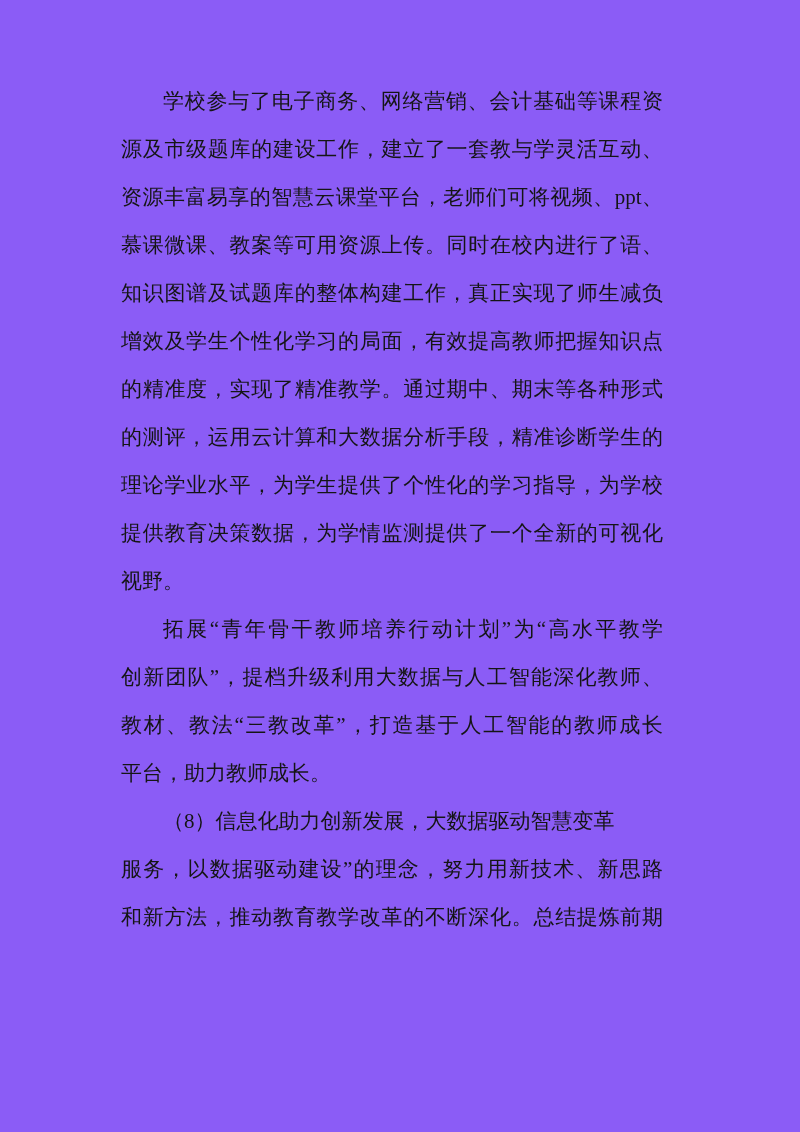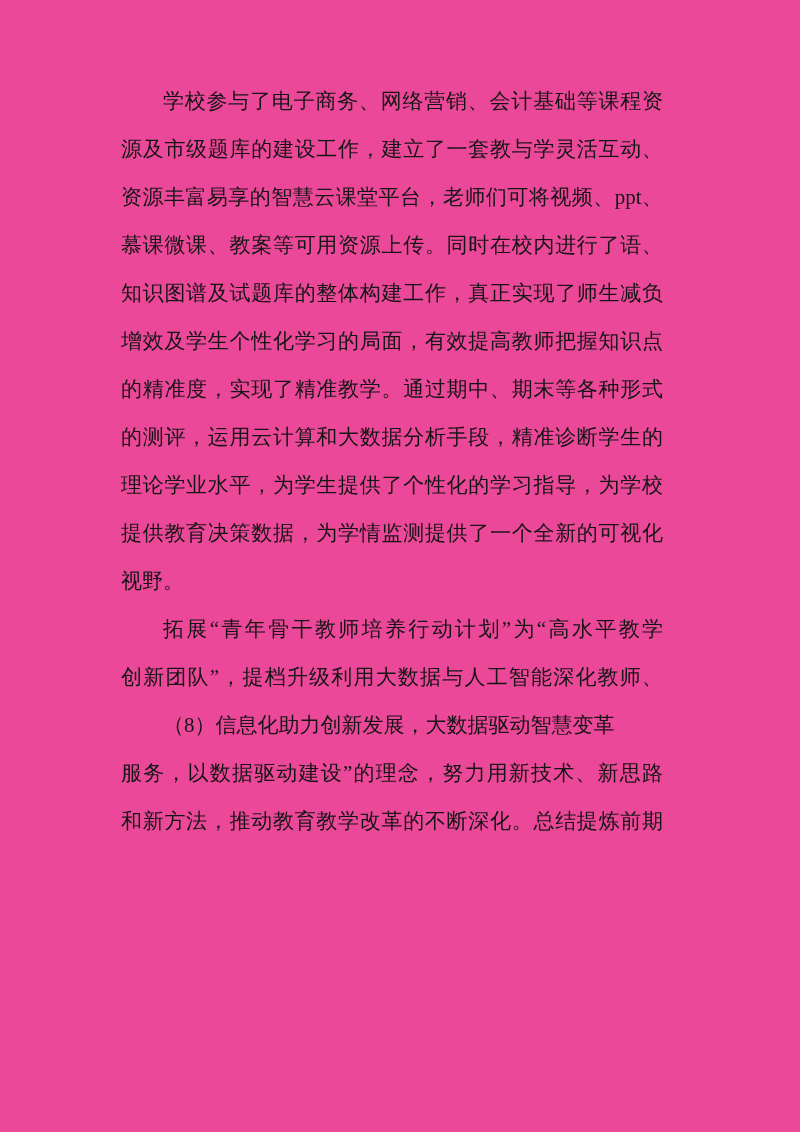--- a/index.html
+++ b/index.html
@@ -8,21 +8,21 @@
   }
   body {
     width: 800px;
     height: 1132px;
     background: #ffffff;
   }
   .page {
     position: relative;
     width: 800px;
     height: 1132px;
-    background: #ec4899;
+    background: #8b5cf6;
     overflow: hidden;
     font-family: "Liberation Serif", "DejaVu Serif", serif;
   }
   .text-block {
     position: absolute;
     left: 121px;
     top: 77px;
     width: 542px;
     color: #151515;
     font-size: 21px;
@@ -63,20 +63,22 @@
         <div class="line">增效及学生个性化学习的局面，有效提高教师把握知识点</div>
         <div class="line">的精准度，实现了精准教学。通过期中、期末等各种形式</div>
         <div class="line">的测评，运用云计算和大数据分析手段，精准诊断学生的</div>
         <div class="line">理论学业水平，为学生提供了个性化的学习指导，为学校</div>
         <div class="line">提供教育决策数据，为学情监测提供了一个全新的可视化</div>
         <div class="line para-end">视野。</div>
       </div>
       <div class="paragraph">
         <div class="line indent">拓展“青年骨干教师培养行动计划”为“高水平教学</div>
         <div class="line">创新团队”，提档升级利用大数据与人工智能深化教师、</div>
+        <div class="line">教材、教法“三教改革”，打造基于人工智能的教师成长</div>
+        <div class="line para-end">平台，助力教师成长。</div>
       </div>
       <div class="paragraph">
         <div class="line indent para-end">（8）信息化助力创新发展，大数据驱动智慧变革</div>
       </div>
       <div class="paragraph">
         <div class="line">服务，以数据驱动建设”的理念，努力用新技术、新思路</div>
         <div class="line">和新方法，推动教育教学改革的不断深化。总结提炼前期</div>
       </div>
     </div>
 </div>

